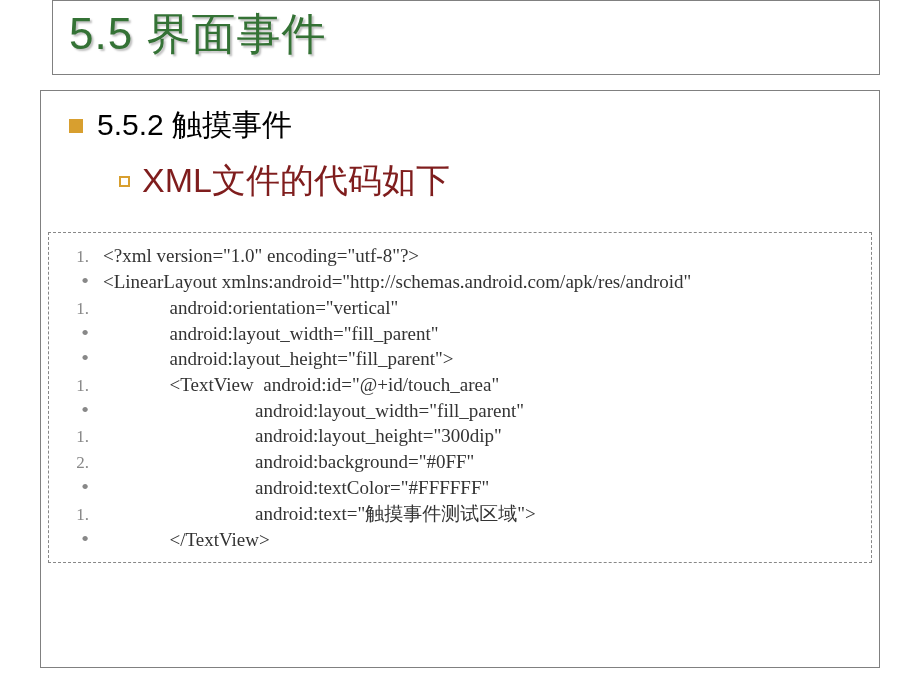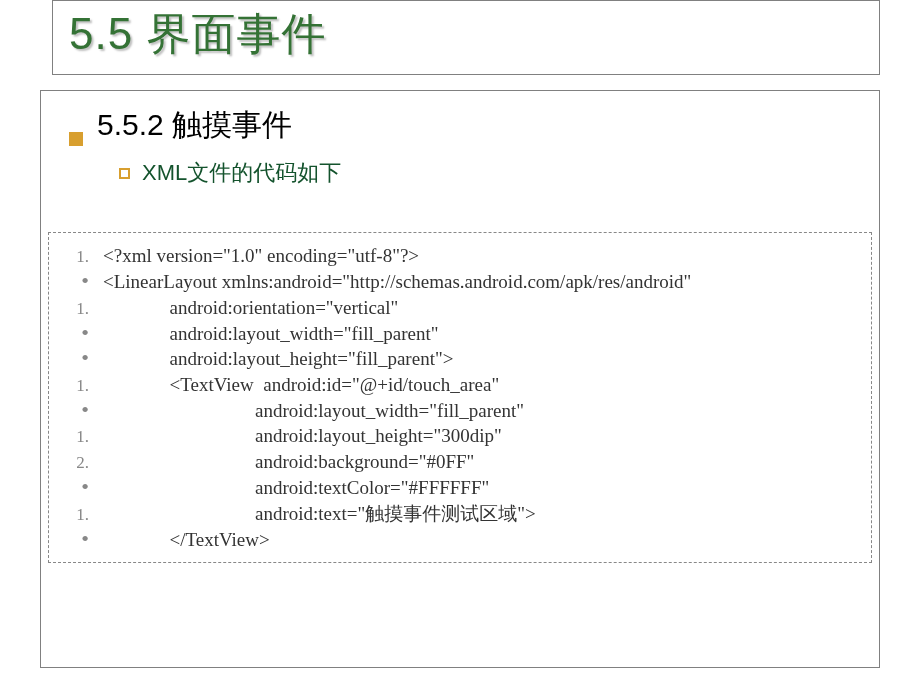--- a/index.html
+++ b/index.html
@@ -28,21 +28,21 @@
     position: absolute;
     top: 90px;
     left: 40px;
     right: 40px;
     bottom: 22px;
     border: 1px solid #808080;
     padding: 14px 22px;
   }
   .sub-row {
     display: flex;
-    align-items: flex-end;
+    align-items: center;
     gap: 14px;
     margin-left: 6px;
   }
   .sq-bullet {
     width: 14px;
     height: 14px;
     background: #d89f2f;
     flex: none;
   }
   .sub-title {
@@ -57,22 +57,22 @@
     margin-top: 12px;
   }
   .sq-bullet-small {
     width: 11px;
     height: 11px;
     border: 2px solid #d89f2f;
     background: #fff;
     flex: none;
   }
   .sub2-title {
-    font-size: 22px;
-    color: #14532d;
+    font-size: 34px;
+    color: #7f1d1d;
   }
   .code-box {
     position: absolute;
     left: 48px;
     right: 48px;
     top: 232px;
     border: 1px dashed #888;
     padding: 10px 10px 10px 6px;
     font-family: "Times New Roman", serif;
     font-size: 19px;

